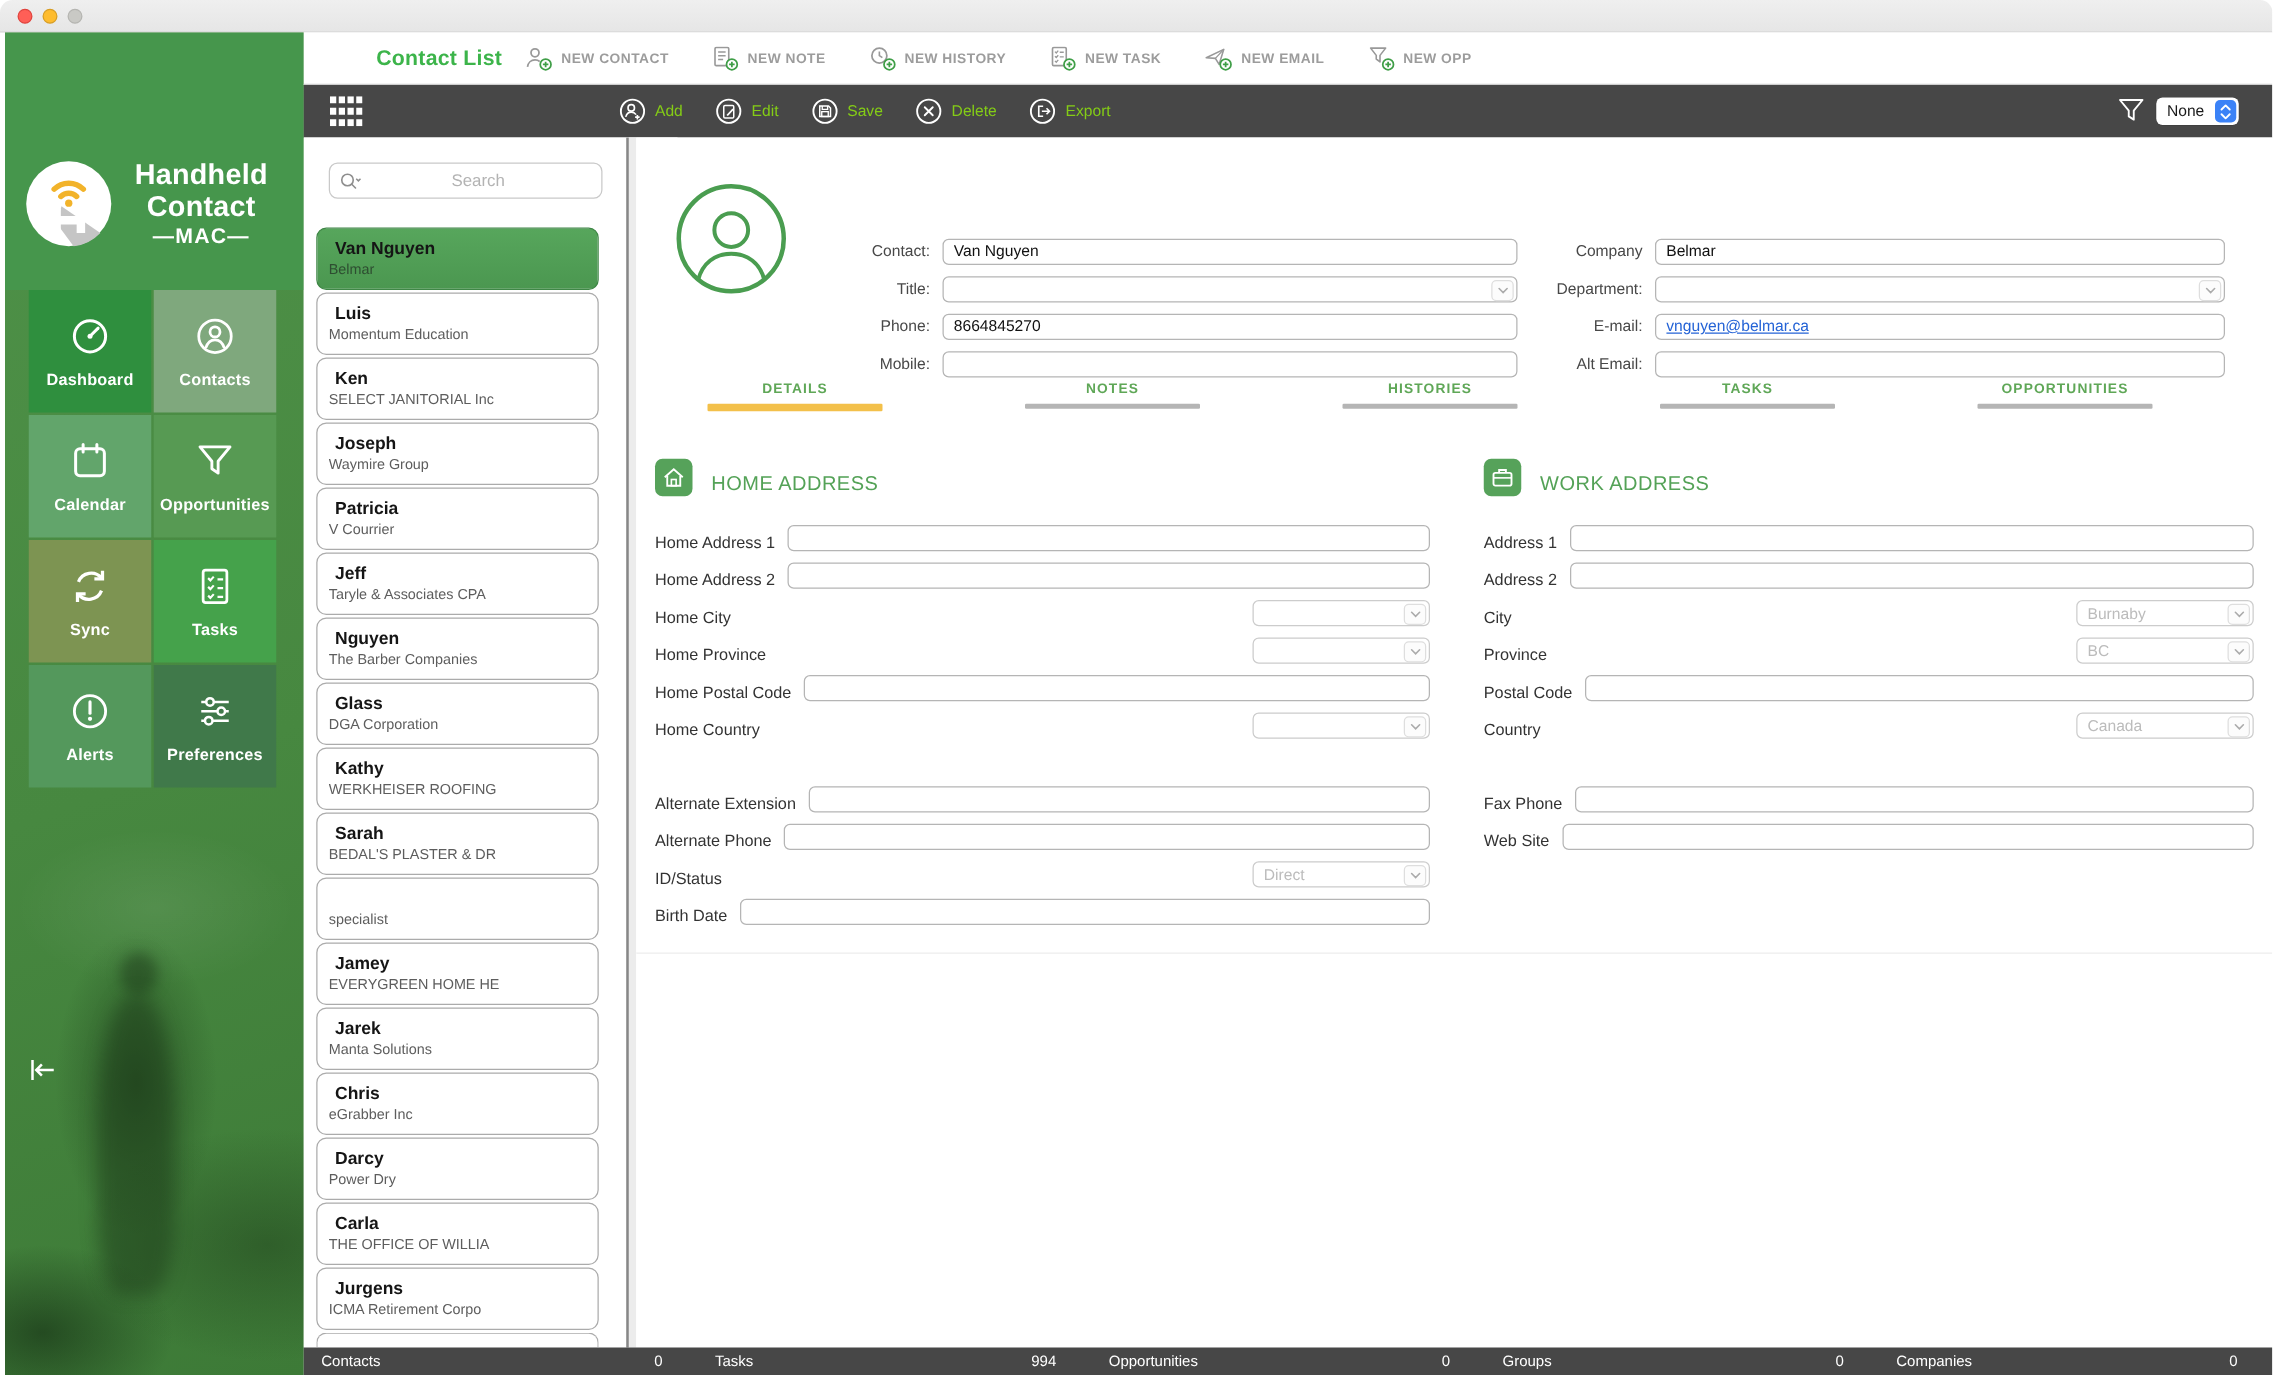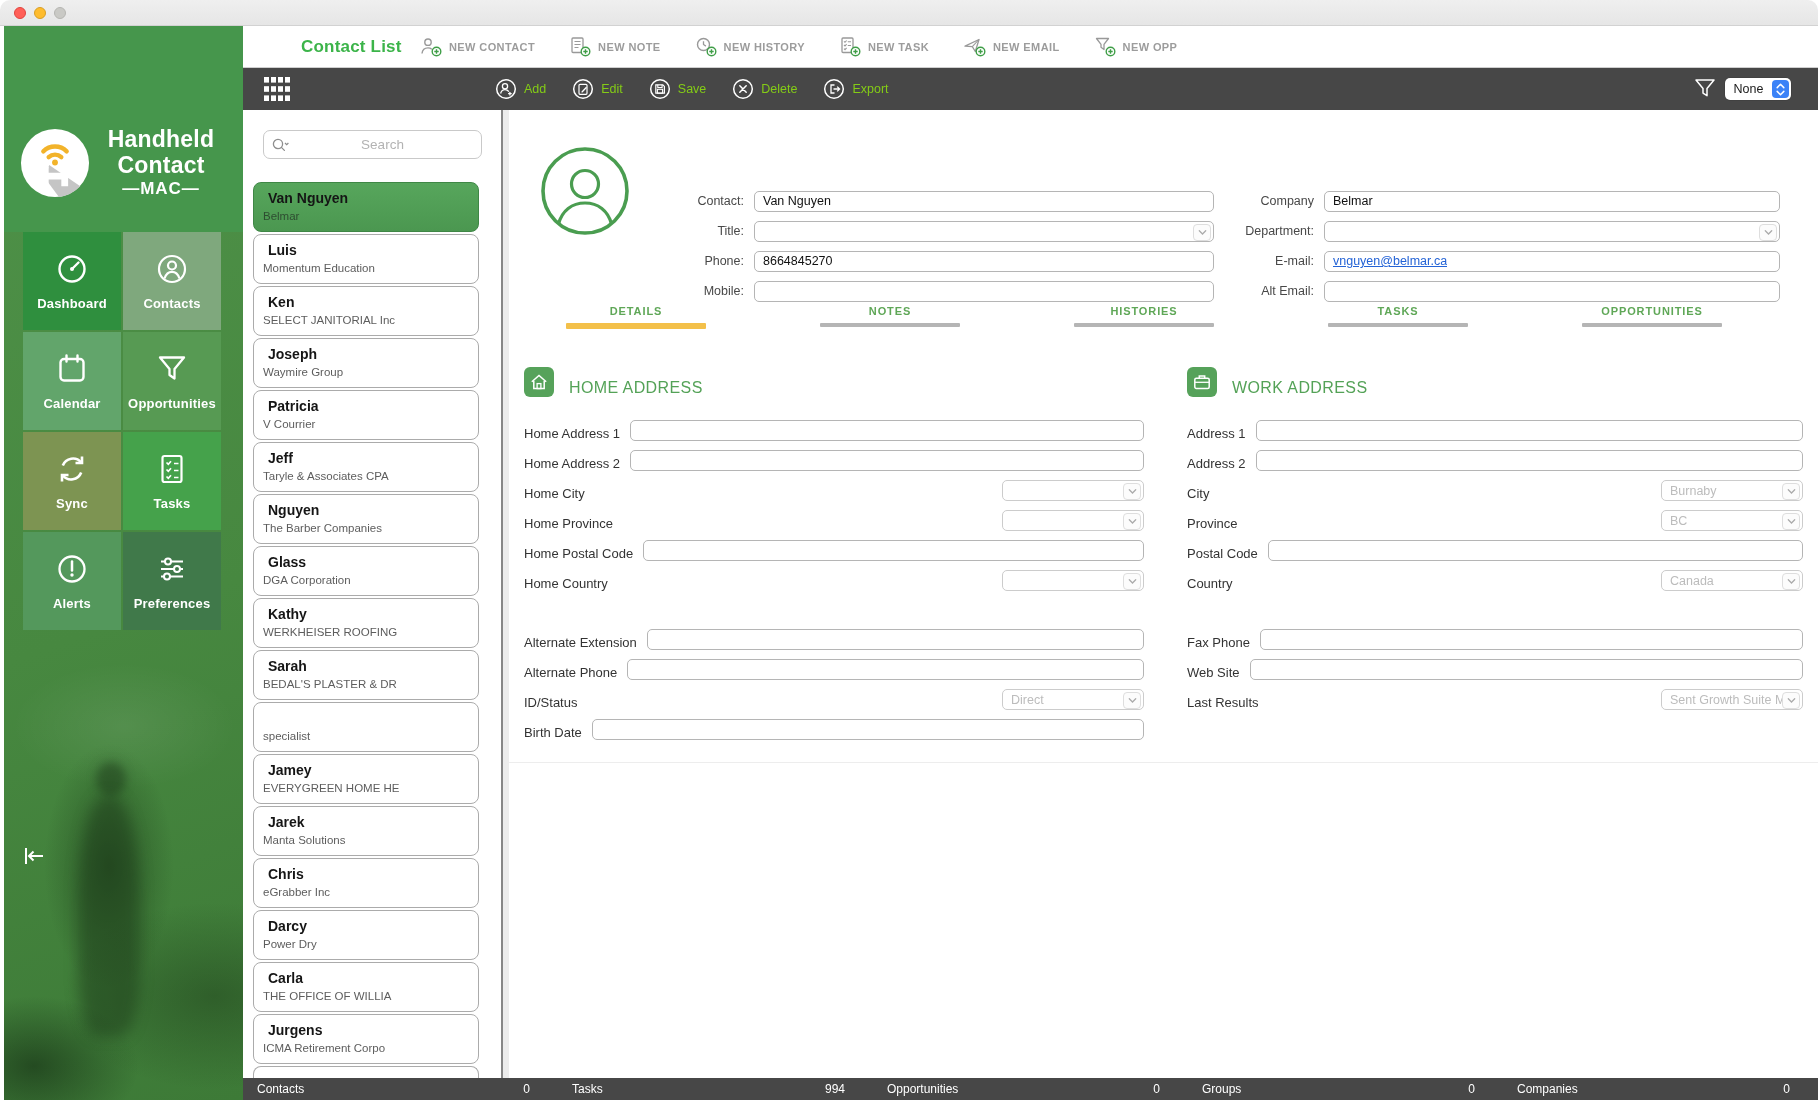--- a/index.html
+++ b/index.html
@@ -758,34 +758,20 @@
             <div class="f-input">
               <span class="f-value"></span>
             </div>
           </div>
           <div class="f-row">
             <span class="f-label">Web Site</span>
             <div class="f-input">
               <span class="f-value"></span>
             </div>
           </div>
-          <div class="f-row">
-            <span class="f-label">Last Results</span>
-            <div class="f-spacer"></div>
-            <div class="f-combo">
-              <span class="f-value gray">Sent Growth Suite M</span>
-              <span class="combo-btn">
-                <span class="icon-wrap">
-                  <svg width="9" height="7" viewBox="0 0 9 7" fill="none">
-                    <path d="M1.3 1.8L4.5 5l3.2-3.2" stroke="#ababab" stroke-width="1.3" stroke-linecap="round"></path>
-                  </svg>
-                </span>
-              </span>
-            </div>
-          </div>
         </div>
     </div>
 
     <div class="form-hr"></div>
   </div>
 
   <div class="status-bar" id="status-bar">
       <div class="status-item">
         <span class="status-label">Contacts</span>
         <span class="status-value">0</span>

